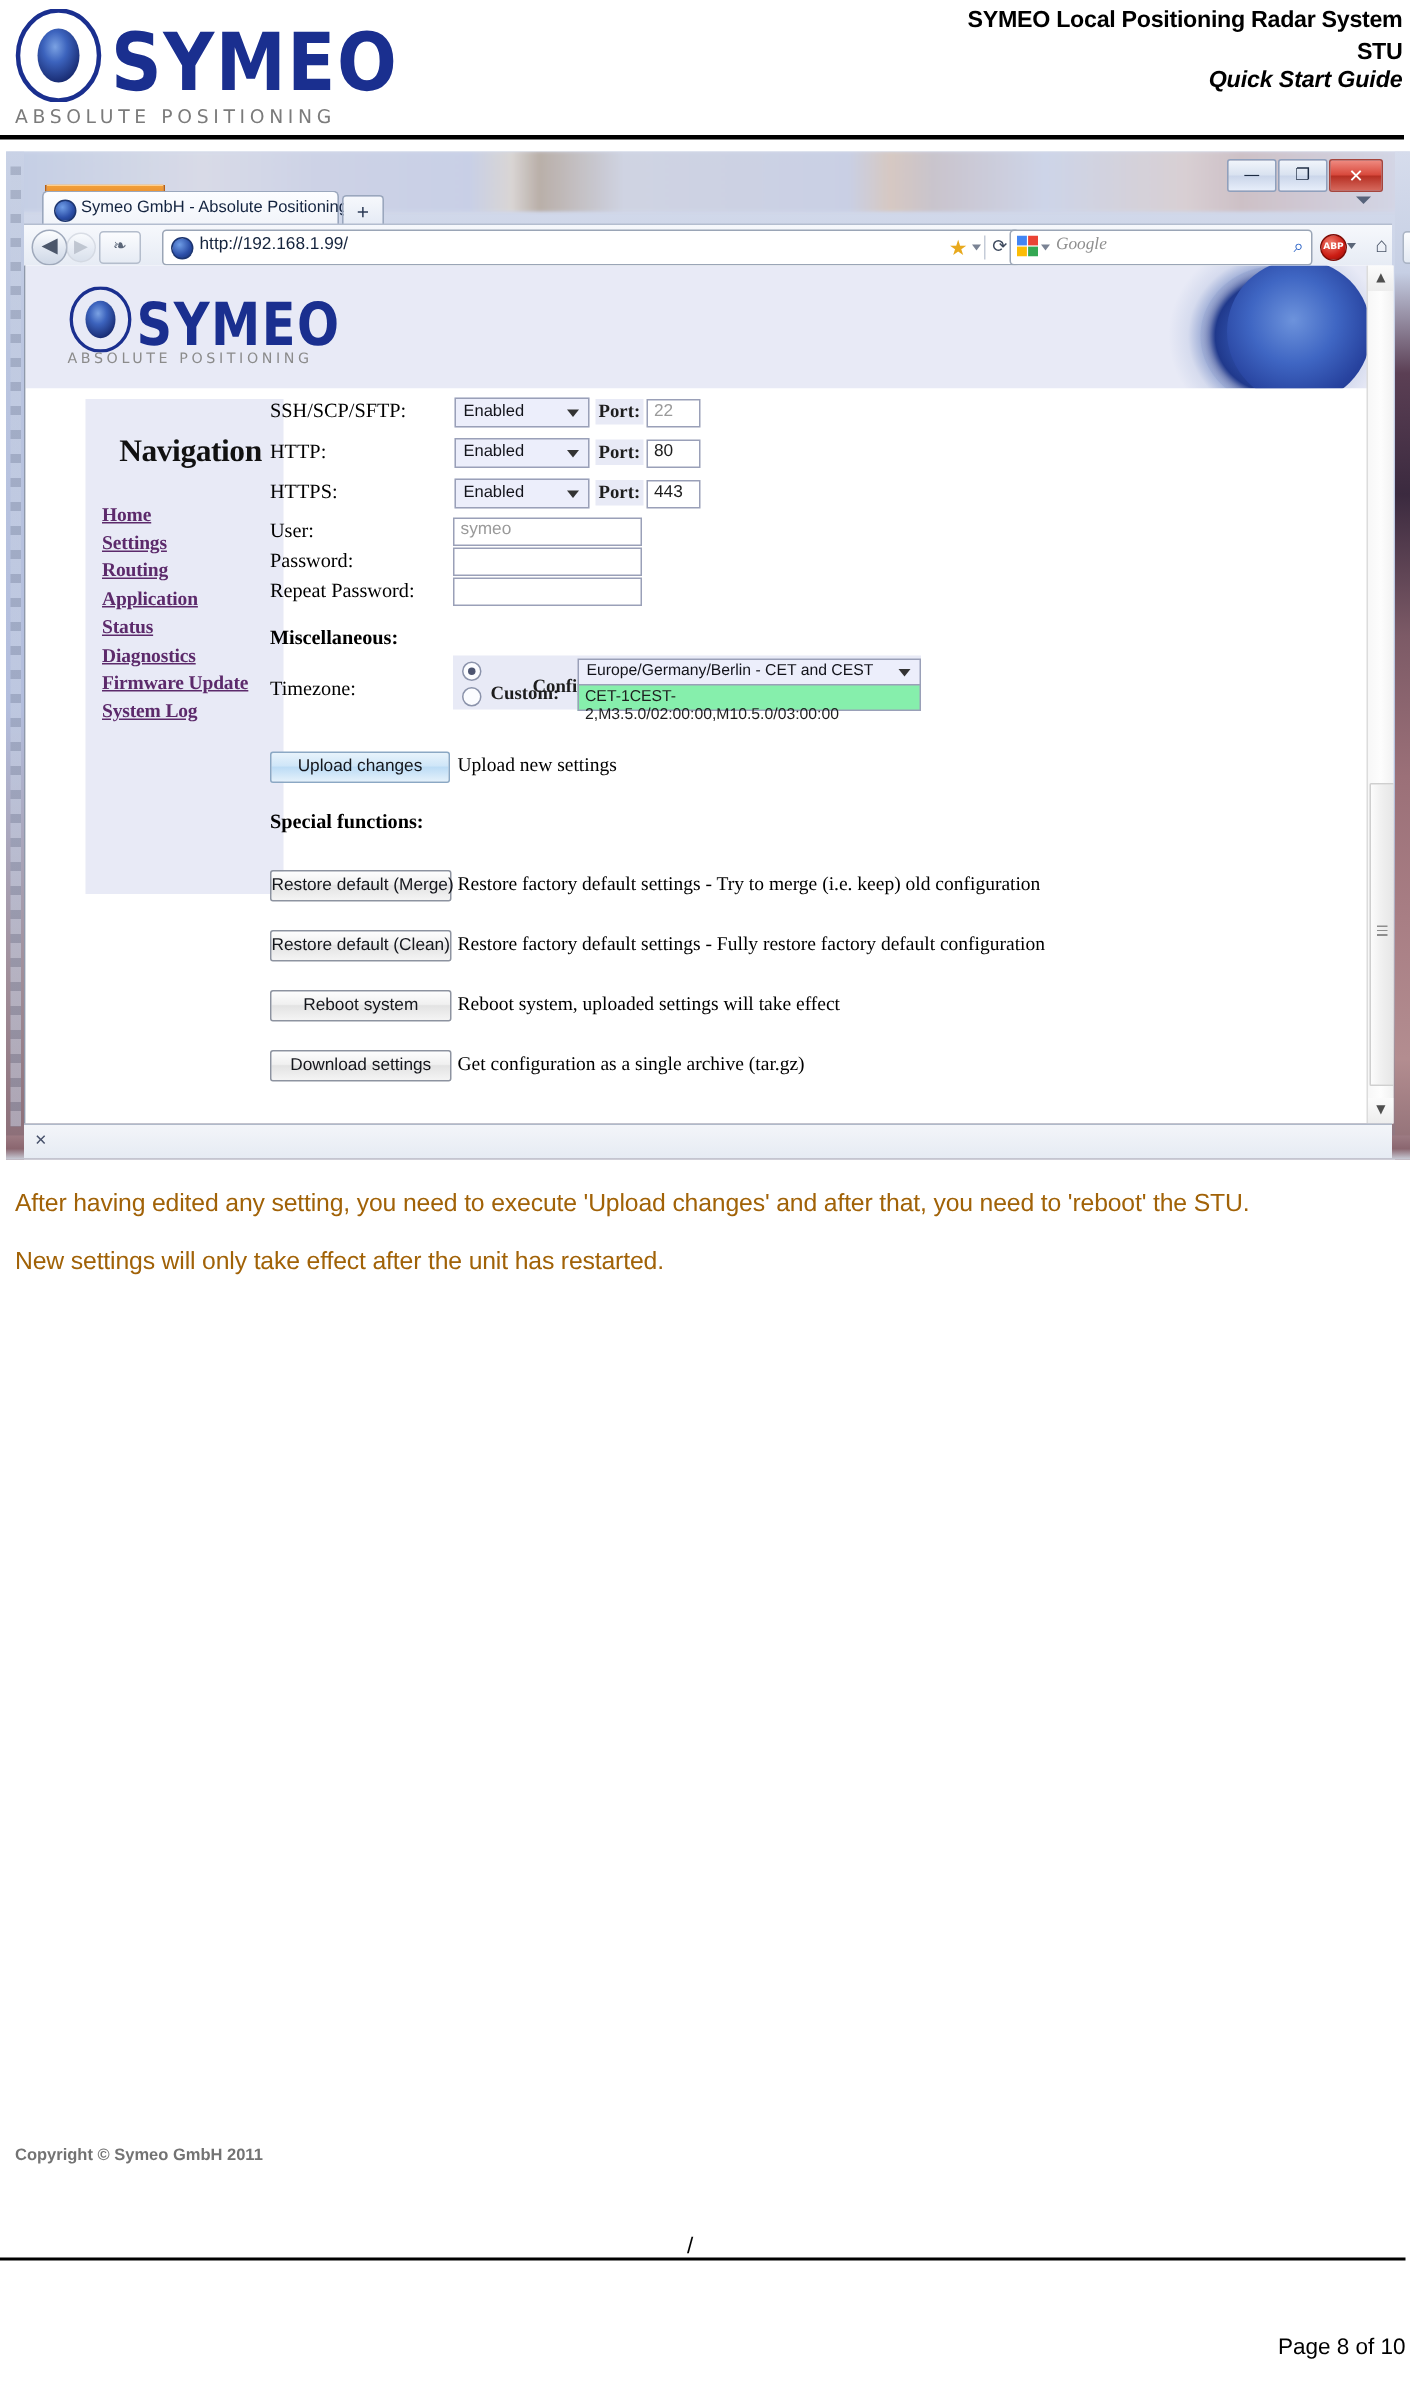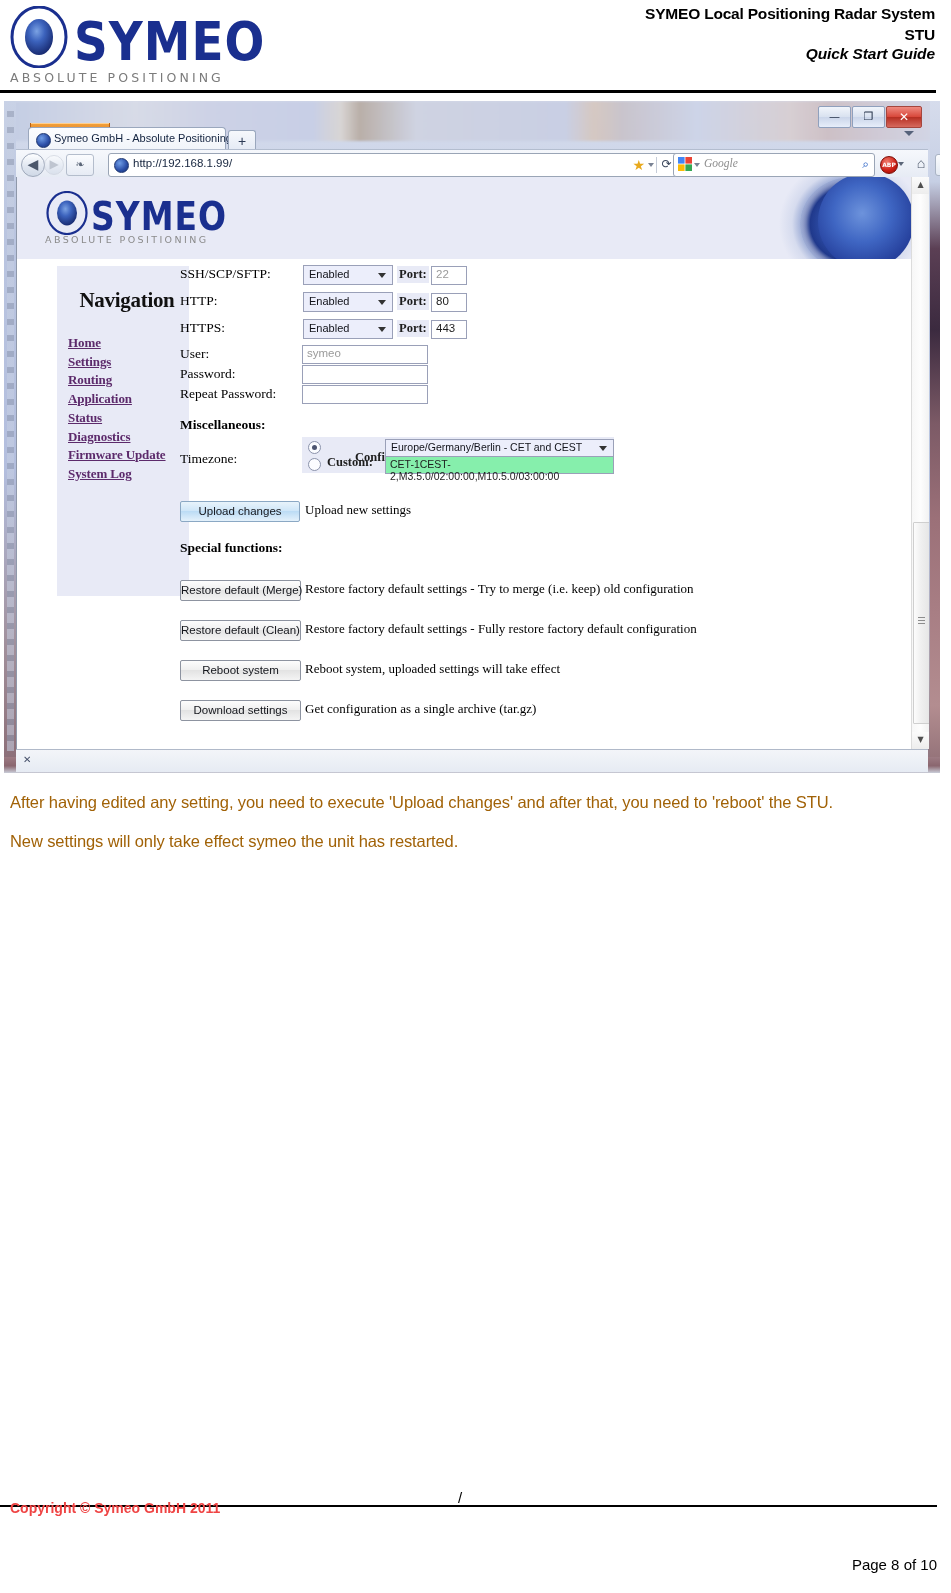--- a/index.html
+++ b/index.html
@@ -354,22 +354,22 @@
     font-family:"Liberation Sans",sans-serif;font-size:16.5px;line-height:25px;color:#a16207;
     margin:0 0 14px 0;letter-spacing:-0.1px;
   }
 
   
   #footer-slash{
     position:absolute;left:458px;top:1489px;font-family:"Liberation Sans",sans-serif;font-size:15px;color:#000;
   }
   #footer-rule{position:absolute;left:0;top:1505px;width:937px;height:2px;background:#000;}
   #footer-copy{
-    position:absolute;left:10px;top:1500px;font-family:"Liberation Sans",sans-serif;font-size:14px;
-    font-weight:bold;color:#ef4444;
+    position:absolute;left:10px;top:1431px;font-family:"Liberation Sans",sans-serif;font-size:11px;
+    font-weight:bold;color:#737373;
   }
   #footer-page{
     position:absolute;right:14px;top:1556px;font-family:"Liberation Sans",sans-serif;font-size:15px;color:#000;
   }
 </style>
 </head>
 <body>
 
 <div id="doc-header">
 
@@ -621,19 +621,19 @@
     </div>
   </div>
 
   <div id="findbar">
     <span id="findbar-close">✕</span>
   </div>
 </div>
 
 <div id="body-text">
   <p class="para">After having edited any setting, you need to execute 'Upload changes' and after that, you need to 'reboot' the STU.</p>
-  <p class="para">New settings will only take effect symeo the unit has restarted.</p>
+  <p class="para">New settings will only take effect after the unit has restarted.</p>
 </div>
 
 <div id="footer-slash">/</div>
 <div id="footer-rule"></div>
 <div id="footer-copy">Copyright © Symeo GmbH 2011</div>
 <div id="footer-page">Page 8 of 10</div>
 
 </body></html>

